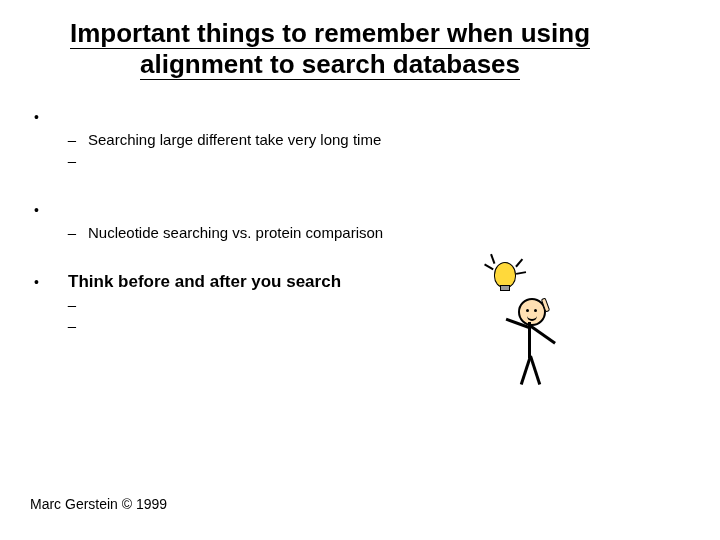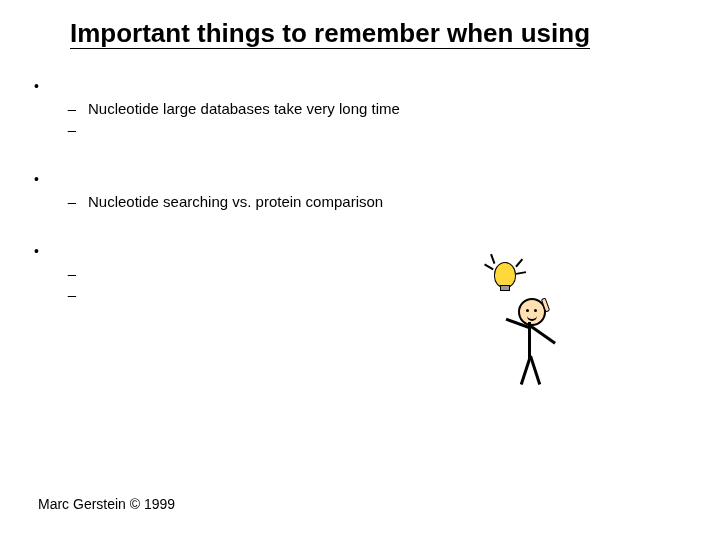--- a/index.html
+++ b/index.html
@@ -78,21 +78,20 @@
   .lvl2-text {
     font-size: 15px;
     line-height: 20px;
   }
   .und { text-decoration: underline; }
   .footer {
     position: absolute;
     left: 30px;
     bottom: 28px;
     font-size: 14px;
-    margin-left: 8px;
   }
   .idea-figure {
     position: absolute;
     right: 14px;
     top: 262px;
     width: 80px;
     height: 130px;
   }
   
   .bulb {
@@ -171,32 +170,33 @@
     transform: rotate(-20deg);
   }
 </style>
 </head>
 <body>
 
 <div class="slide">
 
   <div class="title">
     <span class="title-underline">Important things to remember when using</span><br>
+    <span class="title-underline">alignment to search databases</span>
   </div>
 
   <ul class="outer">
 
     <li>
       <div class="row1">
         <div class="bullet-dot">•</div>
       </div>
       <ul class="inner">
         <li>
           <div class="dash">–</div>
-          <div class="lvl2-text">Nucleotide large databases take very long time</div>
+          <div class="lvl2-text">Searching large different take very long time</div>
         </li>
         <li>
           <div class="dash">–</div>
         </li>
       </ul>
     </li>
 
     <li>
       <div class="row1">
         <div class="bullet-dot">•</div>
@@ -205,20 +205,21 @@
         <li>
           <div class="dash">–</div>
           <div class="lvl2-text">Nucleotide searching vs. protein comparison</div>
         </li>
       </ul>
     </li>
 
     <li>
       <div class="row1">
         <div class="bullet-dot">•</div>
+        <div class="lvl1-text">Think before and after you search</div>
       </div>
       <ul class="inner">
         <li>
           <div class="dash">–</div>
         </li>
         <li>
           <div class="dash">–</div>
         </li>
       </ul>
     </li>

